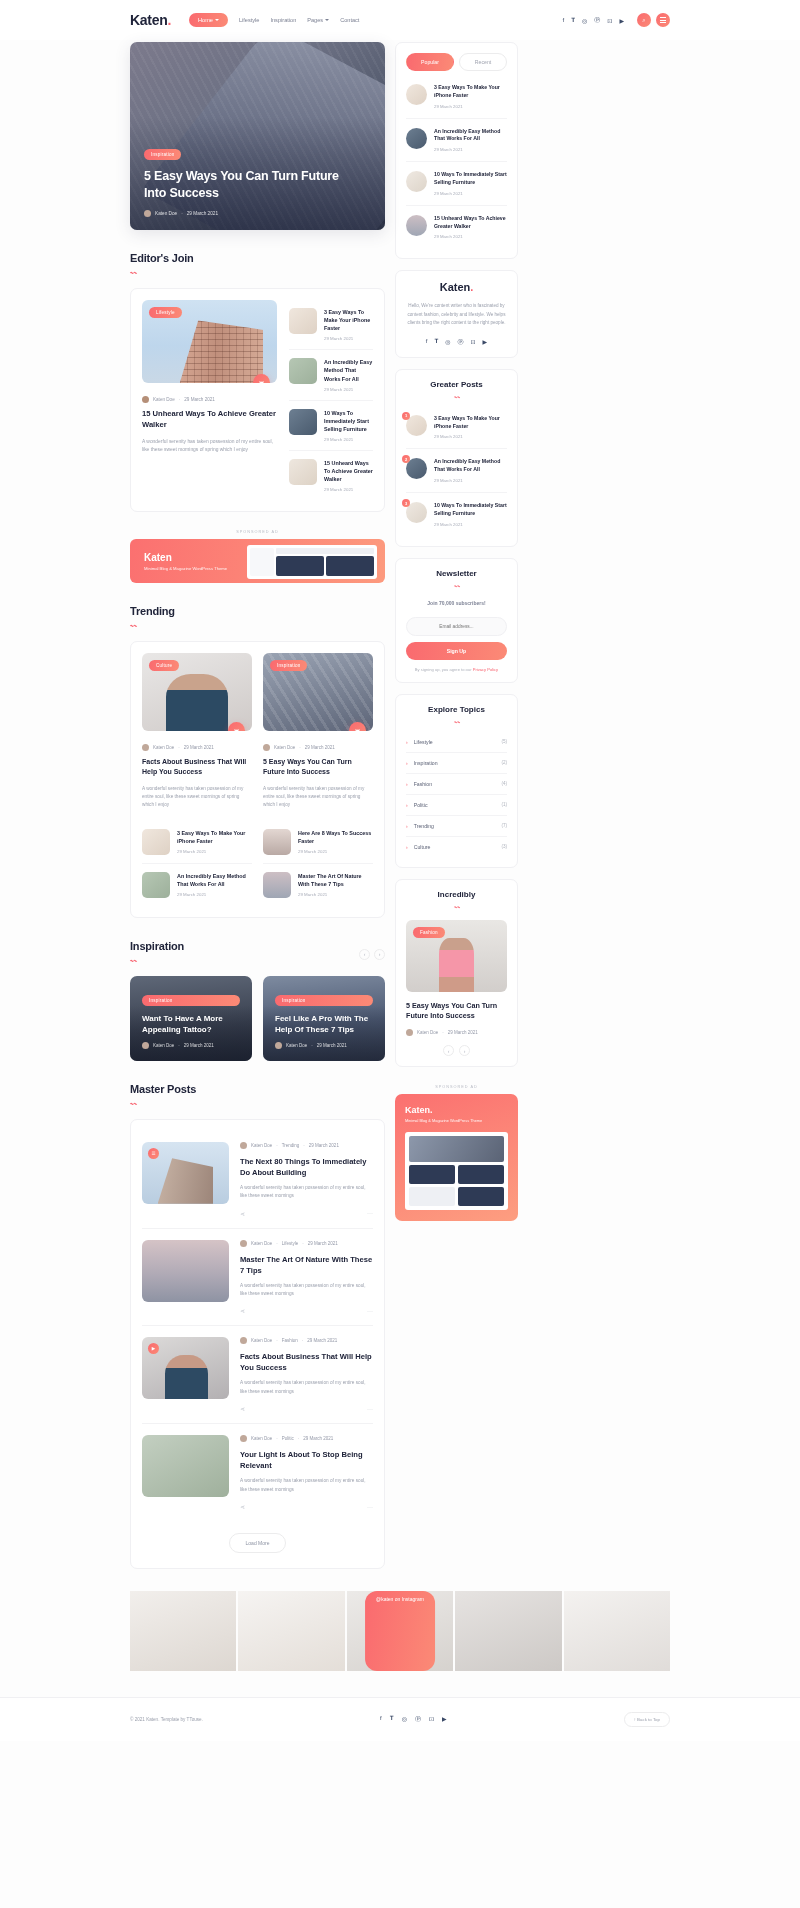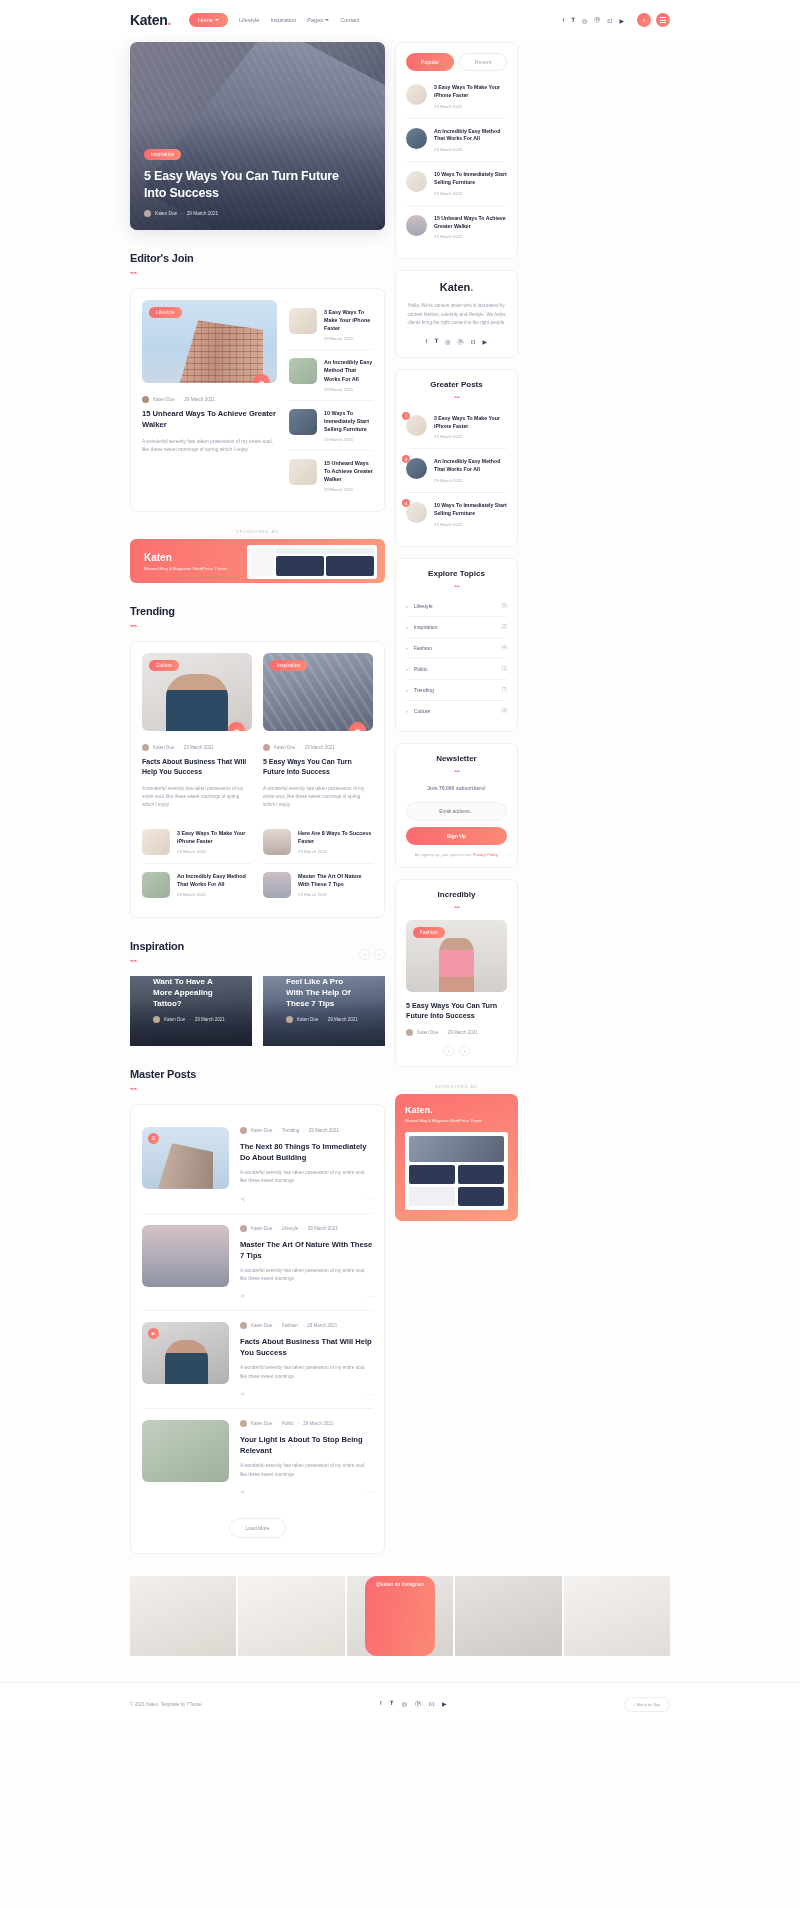--- a/index.html
+++ b/index.html
@@ -151,22 +151,22 @@
   }
   .tr-meta { display: flex; align-items: center; gap: 4px; font-size: 4.5px; color: #9499a8; margin: 13px 0 6px; }
   .tr-title { font-size: 7px; font-weight: bold; line-height: 1.45; color: #20243a; }
   .tr-exc { font-size: 4.7px; line-height: 1.78; color: #9ba0ad; margin-top: 7px; }
   .tr-mini-wrap { padding: 0 11px 11px; display: flex; gap: 11px; }
   .tr-mini-col { flex: 1; }
 
   
   .insp { display: flex; gap: 11px; }
   .insp-card {
-    flex: 1; height: 70px; border-radius: 0; position: relative; overflow: hidden;
-    display: flex; flex-direction: column; justify-content: flex-end; padding: 23px;
+    flex: 1; height: 85px; border-radius: 7px; position: relative; overflow: hidden;
+    display: flex; flex-direction: column; justify-content: flex-end; padding: 12px;
   }
   .insp-card.a { background: linear-gradient(175deg, #5f6878 0%, #39404f 60%, #272d3a 100%); }
   .insp-card.b { background: linear-gradient(175deg, #7e8ba0 0%, #4d5a73 55%, #3a4458 100%); }
   .insp-card::before {
     content:""; position:absolute; inset:0;
     background: linear-gradient(transparent 35%, rgba(20,25,40,.6));
   }
   .insp-card > * { position: relative; z-index: 2; }
   .insp-title { color: #fff; font-size: 8px; font-weight: bold; line-height: 1.4; margin: 7px 0 6px; }
   .insp-meta { display: flex; align-items: center; gap: 4px; font-size: 4.5px; color: rgba(255,255,255,.8); }
@@ -698,20 +698,31 @@
                 </div>
                 <div>
                   <div class="sp-t">10 Ways To Immediately Start Selling Furniture</div>
                   <div class="sp-d">29 March 2021</div>
                 </div>
               </div>
             </div>
         </div>
 
         <div class="card w">
+          <div class="w-title">Newsletter</div>
+          <div class="w-squig">〰</div>
+          <div class="news-sub">Join 70,000 subscribers!</div>
+          <input class="news-in" placeholder="Email address..." style="">
+          <button class="news-btn">Sign Up</button>
+          <div class="news-note">
+            <span>By signing up, you agree to our </span><b>Privacy Policy</b>
+          </div>
+        </div>
+
+        <div class="card w">
           <div class="w-title">Explore Topics</div>
           <div class="w-squig">〰</div>
           <div id="topics" style="margin-top:6px">
               <div class="topic">
                 <span class="chev">›</span>
                 <span>Lifestyle</span>
                 <span class="cnt">(5)</span>
               </div>
               <div class="topic">
                 <span class="chev">›</span>
@@ -732,31 +743,20 @@
                 <span class="chev">›</span>
                 <span>Trending</span>
                 <span class="cnt">(7)</span>
               </div>
               <div class="topic">
                 <span class="chev">›</span>
                 <span>Culture</span>
                 <span class="cnt">(3)</span>
               </div>
             </div>
-        </div>
-
-        <div class="card w">
-          <div class="w-title">Newsletter</div>
-          <div class="w-squig">〰</div>
-          <div class="news-sub">Join 70,000 subscribers!</div>
-          <input class="news-in" placeholder="Email address..." style="">
-          <button class="news-btn">Sign Up</button>
-          <div class="news-note">
-            <span>By signing up, you agree to our </span><b>Privacy Policy</b>
-          </div>
         </div>
 
         <div class="card w">
           <div class="w-title">Incredibly</div>
           <div class="w-squig">〰</div>
           <div class="celeb-img">
             <span class="tag img-tag">Fashion</span>
           </div>
           <div class="celeb-t">5 Easy Ways You Can Turn Future Into Success</div>
           <div class="celeb-m">

